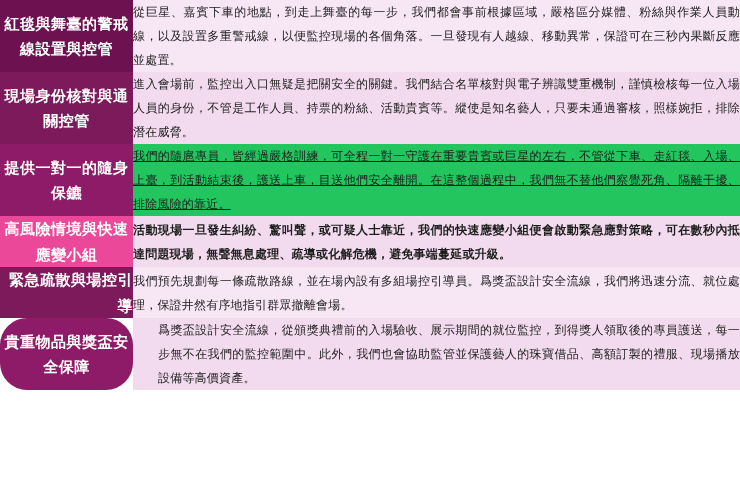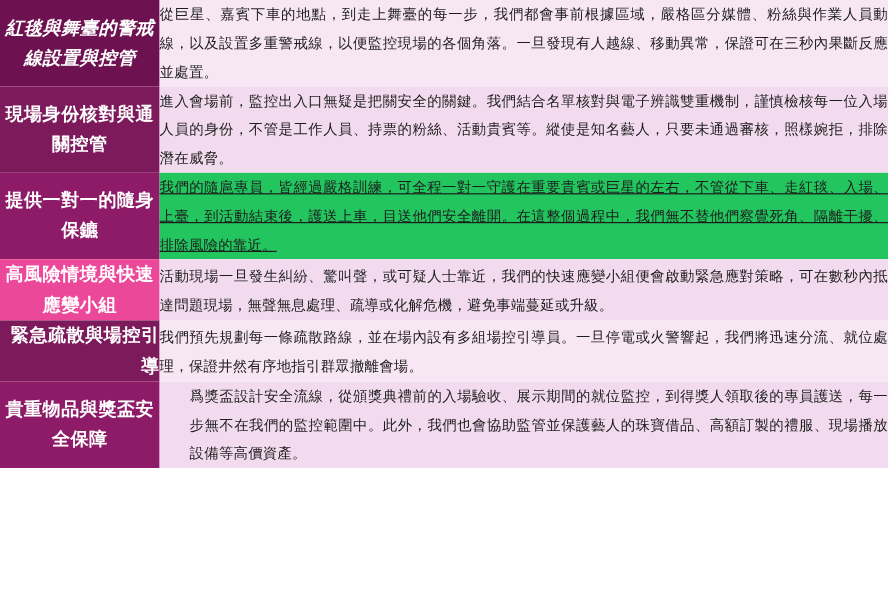--- a/index.html
+++ b/index.html
@@ -39,30 +39,30 @@
   }
   td.desc-cell {
     background: #f6e4f2;
     color: #1d1d1d;
     font-size: 12px;
     line-height: 2.0;
     text-align: justify;
     padding: 12px 14px 12px 12px;
     letter-spacing: 0.2px;
   }
-  tr.row-0 td.label-cell { background: #6d1150; font-style: italic; }
+  tr.row-0 td.label-cell { background: #6d1150; }
   tr.row-1 td.label-cell { background: #7d1a5b; margin-top: 19px; }
   tr.row-2 td.label-cell { background: #8d1b67; }
   tr.row-3 td.label-cell { background: #ec4899; }
   tr.row-4 td.label-cell { background: #7d1a5b; text-align: right; }
-  tr.row-5 td.label-cell { background: #8d1b67; }
+  tr.row-5 td.label-cell { background: #8d1b67; border-radius: 27px; }
   tr.row-0 td.desc-cell { background: #f7e6f4; }
   tr.row-1 td.desc-cell { background: #f3dbef; }
   tr.row-2 td.desc-cell { background: #22c55e; text-decoration: underline; }
-  tr.row-3 td.desc-cell { background: #f3dbef; }
+  tr.row-3 td.desc-cell { background: #f3dbef; font-weight: bold; }
   tr.row-4 td.desc-cell { background: #f7e6f4; }
   tr.row-5 td.desc-cell { background: #f3dbef; padding-left: 25px; }
 </style>
 </head>
 <body>
 
 <div class="table-wrap">
   <table class="service-table">
     <tbody>
       <tr class="row-0">
@@ -76,21 +76,21 @@
       <tr class="row-2">
         <td class="label-cell">提供一對一的隨身保鑣</td>
         <td class="desc-cell">我們的隨扈專員，皆經過嚴格訓練，可全程一對一守護在重要貴賓或巨星的左右，不管從下車、走紅毯、入場、上臺，到活動結束後，護送上車，目送他們安全離開。在這整個過程中，我們無不替他們察覺死角、隔離干擾、排除風險的靠近。</td>
       </tr>
       <tr class="row-3">
         <td class="label-cell">高風險情境與快速應變小組</td>
         <td class="desc-cell">活動現場一旦發生糾紛、驚叫聲，或可疑人士靠近，我們的快速應變小組便會啟動緊急應對策略，可在數秒內抵達問題現場，無聲無息處理、疏導或化解危機，避免事端蔓延或升級。</td>
       </tr>
       <tr class="row-4">
         <td class="label-cell">緊急疏散與場控引導</td>
-        <td class="desc-cell">我們預先規劃每一條疏散路線，並在場內設有多組場控引導員。一旦停電或火警響起，我們將迅速分流、就位處理，保證井然有序地指引群眾撤離會場。</td>
+        <td class="desc-cell">我們預先規劃每一條疏散路線，並在場內設有多組場控引導員。爲獎盃設計安全流線，我們將迅速分流、就位處理，保證井然有序地指引群眾撤離會場。</td>
       </tr>
       <tr class="row-5">
         <td class="label-cell">貴重物品與獎盃安全保障</td>
         <td class="desc-cell">爲獎盃設計安全流線，從頒獎典禮前的入場驗收、展示期間的就位監控，到得獎人領取後的專員護送，每一步無不在我們的監控範圍中。此外，我們也會協助監管並保護藝人的珠寶借品、高額訂製的禮服、現場播放設備等高價資產。</td>
       </tr>
     </tbody>
   </table>
 </div>
 
 </body></html>

